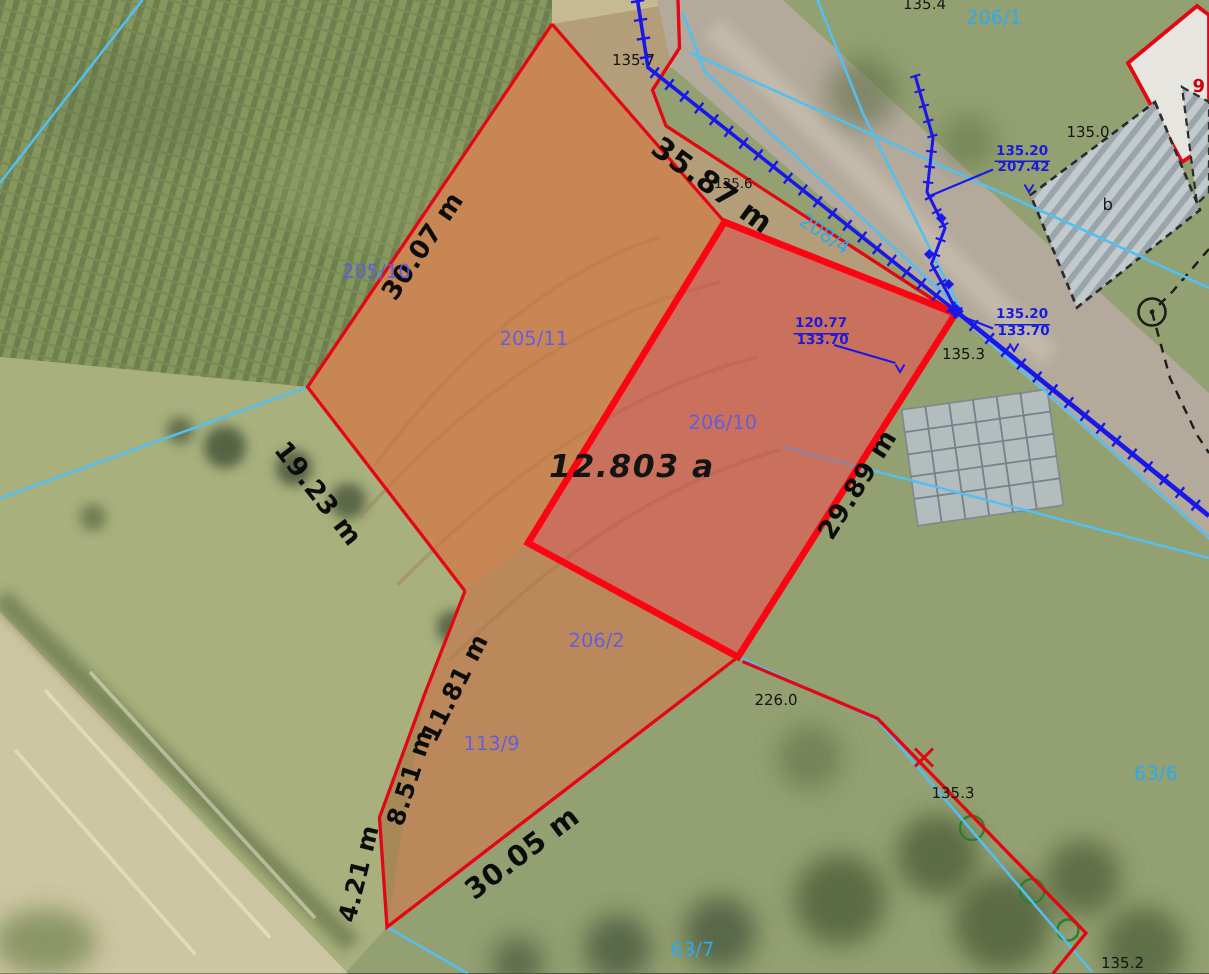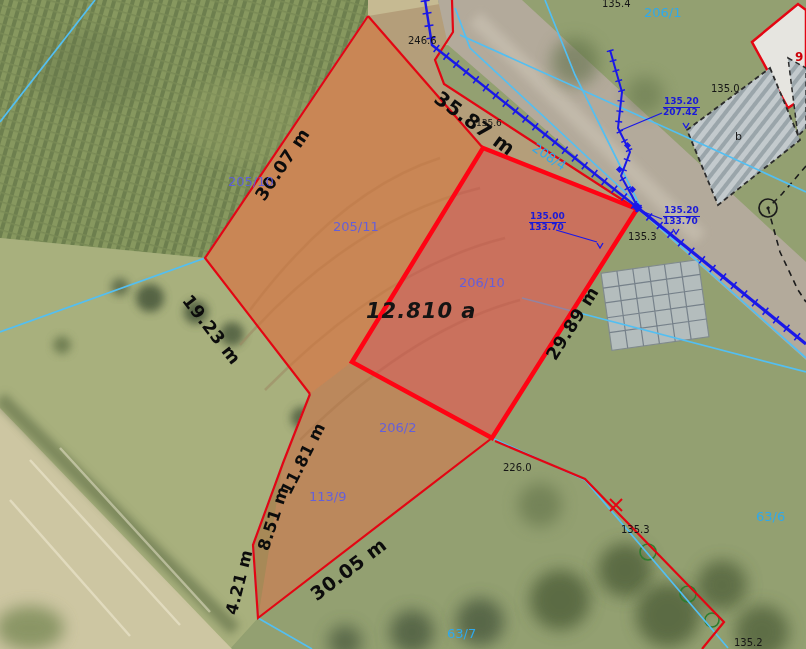--- a/index.html
+++ b/index.html
@@ -8,21 +8,21 @@
   .lbl{position:absolute;white-space:nowrap;transform-origin:0 0;pointer-events:none;}
   .meas{font-weight:bold;color:#0c0c0c;font-size:17.5px;letter-spacing:.4px;}
   .meas-lg{font-size:20px;}
   .meas-md{font-size:19px;}
   .meas-sm{font-size:16.5px;}
   .area{font-weight:bold;font-style:italic;font-size:21px;color:#141414;letter-spacing:1px;}
   .pblue{color:rgba(92,92,228,.92);font-size:13px;text-align:center;}
   .pcyan{color:#2fa9ec;font-size:13px;}
   .elev{color:#161616;font-size:10px;}
   .elev-sm{font-size:9px;}
-  .epair{color:#1a1ad8;font-size:9px;line-height:1.1;text-align:left;font-weight:bold;}
+  .epair{color:#1a1ad8;font-size:9px;line-height:1.1;text-align:right;font-weight:bold;}
   .epair .top{display:inline-block;border-bottom:1.2px solid #1a1ad8;padding:0 1px;}
   .bl-red{color:#cc0008;font-weight:bold;font-size:12px;}
   .bl-blk{color:#1c1c1c;font-size:11px;}
 </style>
 </head>
 <body>
 
 <div id="map">
 <svg width="806" height="649" viewBox="0 0 806 649">
   <defs>
@@ -165,50 +165,50 @@
 
   <span class="lbl meas meas-lg" style="left:444px;top:86px;transform:rotate(36deg)">35.87 m</span>
   <span class="lbl meas" style="left:251px;top:193px;transform:rotate(-56deg)">30.07 m</span>
   <span class="lbl meas" style="left:194px;top:291px;transform:rotate(52deg)">19.23 m</span>
   <span class="lbl meas meas-sm" style="left:277px;top:489px;transform:rotate(-63deg)">11.81 m</span>
   <span class="lbl meas meas-sm" style="left:254px;top:547px;transform:rotate(-72deg)">8.51 m</span>
   <span class="lbl meas meas-sm" style="left:222px;top:612px;transform:rotate(-76deg)">4.21 m</span>
   <span class="lbl meas meas-md" style="left:306px;top:587px;transform:rotate(-37deg)">30.05 m</span>
   <span class="lbl meas" style="left:542px;top:353px;transform:rotate(-58deg)">29.89 m</span>
 
-  <span class="lbl area" style="left:366px;top:299px">12.810 a</span>
+  <span class="lbl area" style="left:366px;top:299px">12.803 a</span>
 
   <span class="lbl pblue" style="left:228px;top:174px">205/10</span>
   <span class="lbl pblue" style="left:333px;top:219px">205/11</span>
   <span class="lbl pblue" style="left:459px;top:275px">206/10</span>
   <span class="lbl pblue" style="left:309px;top:489px">113/9</span>
   <span class="lbl pblue" style="left:379px;top:420px">206/2</span>
 
   <span class="lbl pcyan" style="left:644px;top:5px">206/1</span>
   <span class="lbl pcyan" style="left:538px;top:140px;transform:rotate(34deg)">208/4</span>
   <span class="lbl pcyan" style="left:756px;top:509px">63/6</span>
   <span class="lbl pcyan" style="left:447px;top:626px">63/7</span>
 
   <span class="lbl elev" style="left:602px;top:-2px">135.4</span>
-  <span class="lbl elev" style="left:408px;top:35px">246.6</span>
+  <span class="lbl elev" style="left:408px;top:35px">135.7</span>
   <span class="lbl elev elev-sm" style="left:476px;top:118px">135.6</span>
   <span class="lbl elev" style="left:711px;top:83px">135.0</span>
   <span class="lbl elev" style="left:628px;top:231px">135.3</span>
   <span class="lbl elev" style="left:503px;top:462px">226.0</span>
   <span class="lbl elev" style="left:621px;top:524px">135.3</span>
   <span class="lbl elev" style="left:734px;top:637px">135.2</span>
 
   <div class="lbl epair" style="left:663px;top:97px">
     <span class="top">135.20</span><br>
     <span>207.42</span>
   </div>
   <div class="lbl epair" style="left:663px;top:206px">
     <span class="top">135.20</span><br>
     <span>133.70</span>
   </div>
   <div class="lbl epair" style="left:529px;top:212px">
-    <span class="top">135.00</span><br>
+    <span class="top">120.77</span><br>
     <span>133.70</span>
   </div>
 
   <span class="lbl bl-red" style="left:795px;top:50px">9</span>
   <span class="lbl bl-blk" style="left:735px;top:130px">b</span>
 </div>
 
 </body></html>

